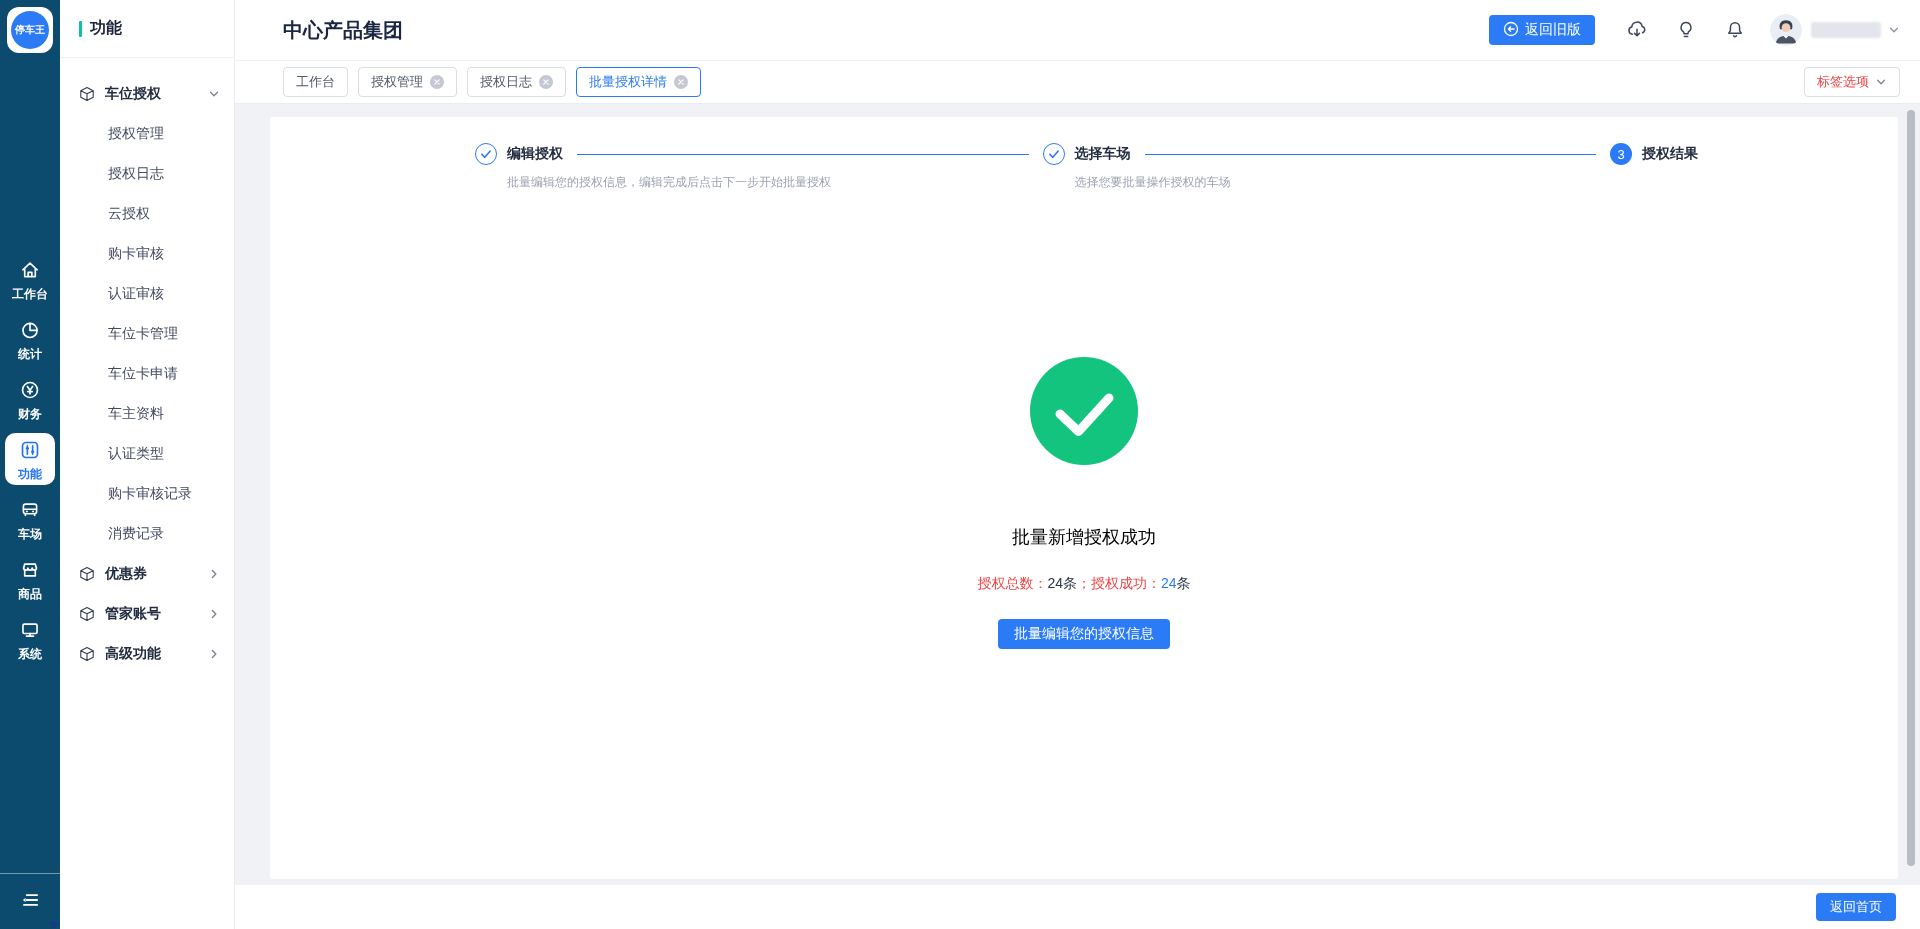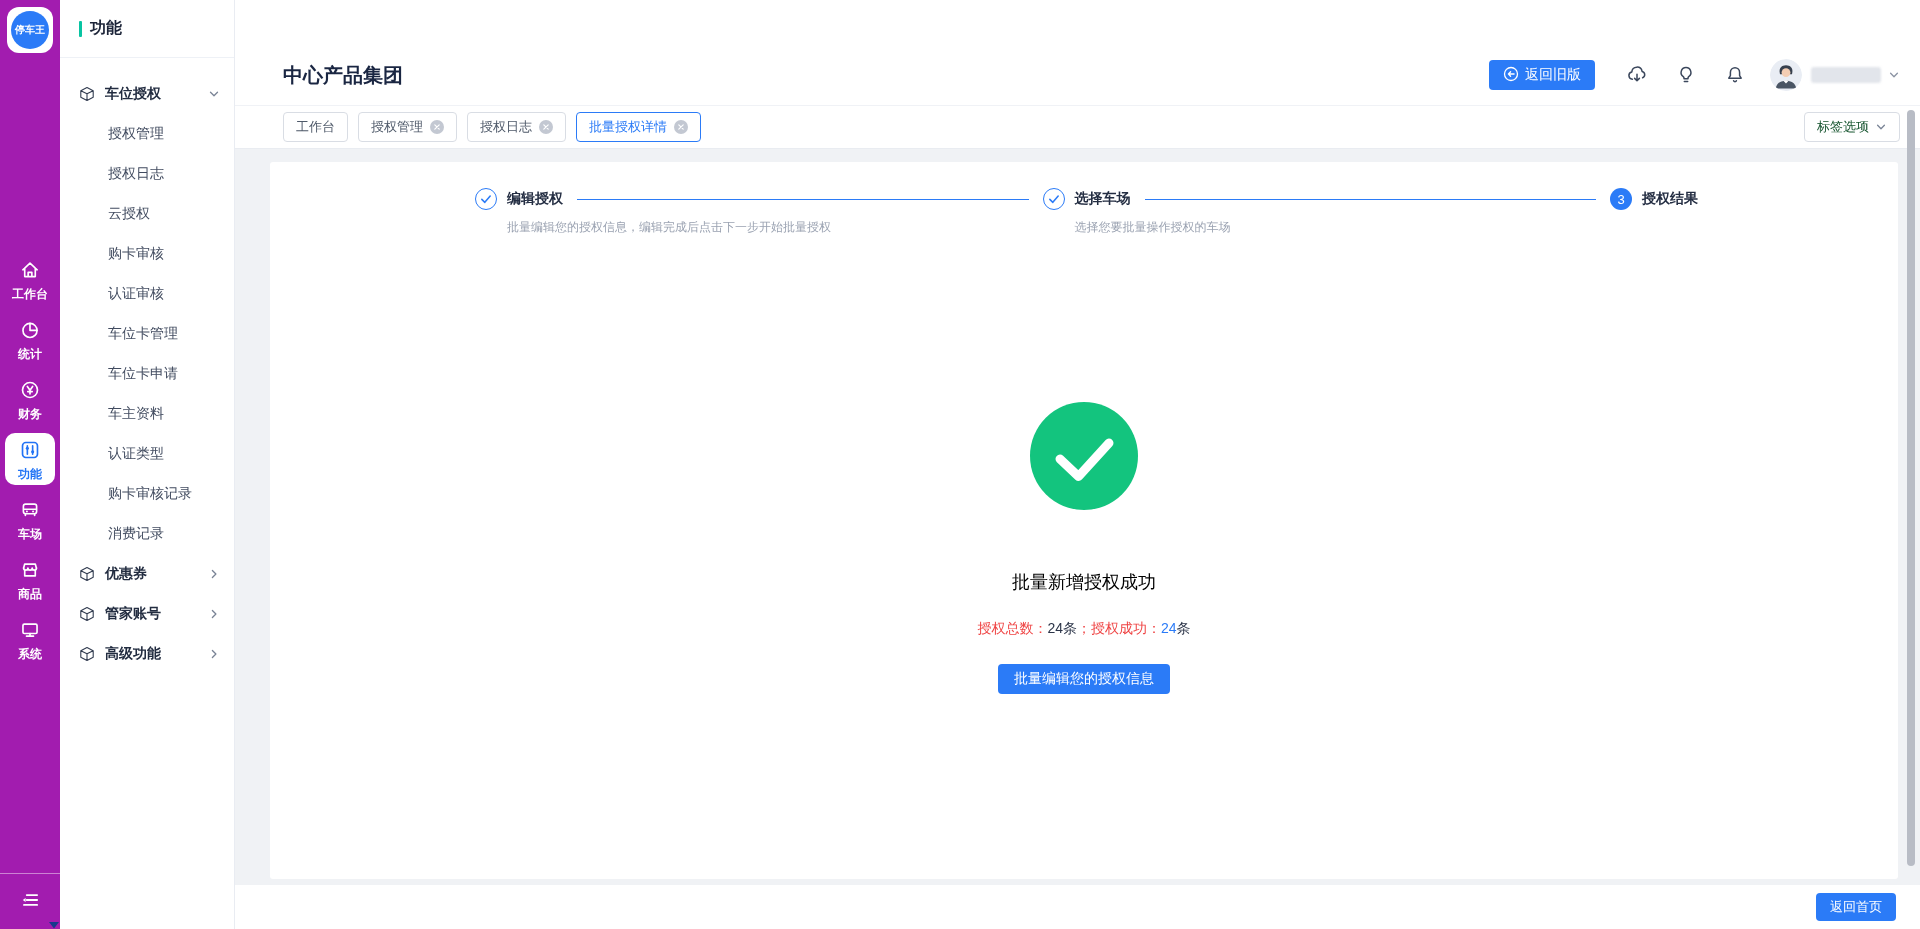--- a/index.html
+++ b/index.html
@@ -1,21 +1,21 @@
 <!DOCTYPE html>
 <html><head>
 <meta charset="utf-8">
 <style>
   * { box-sizing: border-box; margin: 0; padding: 0; }
   html, body { width: 1920px; height: 929px; overflow: hidden; }
   body { font-family: "Liberation Sans", "DejaVu Sans", sans-serif; background: #fff; }
   .app { display: flex; width: 1920px; height: 929px; }
 
   
-  .rail { width: 60px; background: #a21caf; position: relative; flex-shrink: 0; }
+  .rail { width: 60px; background: #0c4a6e; position: relative; flex-shrink: 0; }
   .logo { width: 46px; height: 46px; margin: 7px auto 0; background: #fff; border-radius: 12px;
           display: flex; align-items: center; justify-content: center; cursor: pointer; }
   .logo-circle { width: 38px; height: 38px; border-radius: 50%; background: #2b7bf7; color: #fff;
                  font-size: 10px; font-weight: bold; display: flex; align-items: center; justify-content: center;
                  position: relative; letter-spacing: 0; }
   .logo-badge { position: absolute; right: 1px; bottom: 0; width: 10px; height: 7px; }
   .rail-nav { position: absolute; top: 253px; left: 0; right: 0; display: flex; flex-direction: column; align-items: center; }
   .rail-item { width: 50px; height: 52px; margin-bottom: 8px; border-radius: 10px; color: #fff;
                display: flex; flex-direction: column; align-items: center; justify-content: center; gap: 3px; cursor: pointer; }
   .rail-item.active { background: #fff; color: #2173f5; }
@@ -36,42 +36,42 @@
   .cube { display: flex; color: #323c50; margin-right: 10px; }
   .group-label { font-size: 14px; font-weight: bold; color: #222c40; flex: 1; }
   .chev { display: flex; color: #7a8496; }
   .menu-subitem { height: 40px; display: flex; align-items: center; padding-left: 48px;
                   font-size: 14px; color: #424c60; cursor: pointer; }
 
   
   .main { flex: 1; min-width: 0; display: flex; flex-direction: column; position: relative; }
 
   .topbar { height: 61px; background: #fff; display: flex; align-items: center;
-            padding: 0 20px 0 48px; border-bottom: 1px solid #f0f2f6; flex-shrink: 0; margin-top: 45px; }
+            padding: 0 20px 0 48px; border-bottom: 1px solid #f0f2f6; flex-shrink: 0; }
   .page-title { font-size: 20px; font-weight: bold; color: #1a2642; }
   .topbar-right { margin-left: auto; display: flex; align-items: center; }
   .btn-blue { background: #2b7bf7; color: #fff; border-radius: 4px; display: flex; align-items: center;
               justify-content: center; cursor: pointer; }
   .btn-old { height: 30px; padding: 0 14px; gap: 6px; font-size: 14px; }
   .icon-btn { margin-left: 27px; color: #3b475c; display: flex; cursor: pointer; }
   .avatar { width: 32px; height: 32px; border-radius: 50%; overflow: hidden; margin-left: 24px;
             flex-shrink: 0; cursor: pointer; }
   .user-name-blur { width: 70px; height: 16px; border-radius: 3px; background: #e2e5eb;
                     margin-left: 9px; filter: blur(1px); }
   .user-chev { margin-left: 7px; color: #8b93a3; display: flex; cursor: pointer; }
 
   .tabbar { height: 43px; background: #fff; display: flex; align-items: center;
             padding: 0 20px 0 48px; border-bottom: 1px solid #e9ecf1; flex-shrink: 0; }
   .tab { height: 30px; padding: 0 12px; border: 1px solid #d9dde4; border-radius: 4px; background: #fff;
          display: flex; align-items: center; gap: 7px; font-size: 13px; color: #4e5969; margin-right: 10px; cursor: pointer; }
   .tab.active { border-color: #2b7bf7; color: #2b7bf7; }
   .tab-close { width: 14px; height: 14px; border-radius: 50%; background: #c3c8d2;
                display: flex; align-items: center; justify-content: center; cursor: pointer; }
   .tab-options { margin-left: auto; height: 30px; padding: 0 12px; border: 1px solid #d9dde4; border-radius: 4px;
-                 display: flex; align-items: center; gap: 6px; font-size: 13px; color: #14532d; background: #fff; cursor: pointer; }
+                 display: flex; align-items: center; gap: 6px; font-size: 13px; color: #ef4444; background: #fff; cursor: pointer; }
 
   .content { flex: 1; background: #f0f2f5; padding: 13px 22px 6px 35px; display: flex; flex-direction: column; min-height: 0; }
   .card { background: #fff; border-radius: 3px; flex: 1; display: flex; flex-direction: column; min-height: 0; }
   .card-header { height: 62px; flex-shrink: 0; display: flex; align-items: center; padding-left: 14px;
                  border-bottom: 1px solid #eef1f5; font-size: 14px; color: #2a3346; }
 
   
   .steps { display: flex; padding: 26px 200px 0 205px; flex-shrink: 0; }
   .step { flex: 1; display: flex; min-width: 0; }
   .step:last-child { flex: none; }

